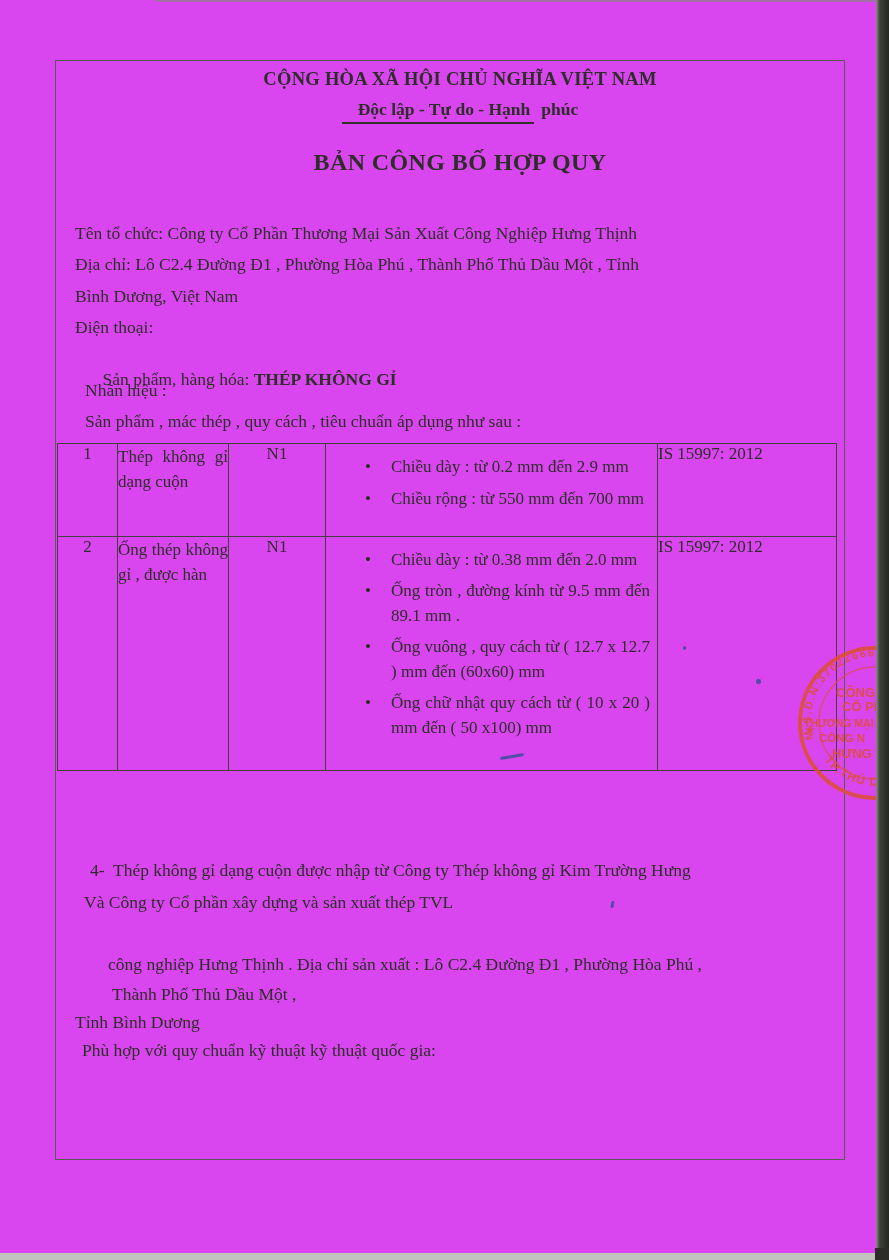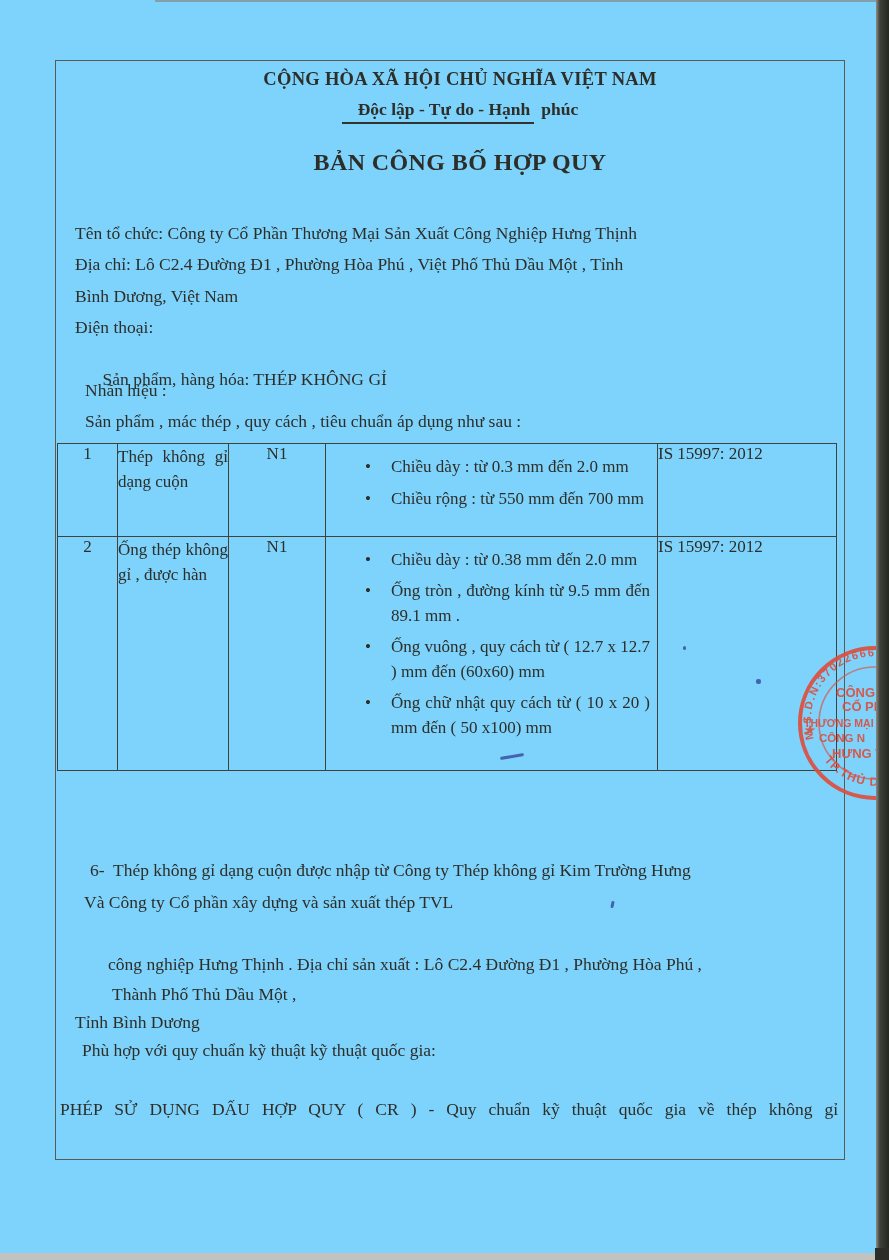--- a/index.html
+++ b/index.html
@@ -1,31 +1,31 @@
 <!DOCTYPE html>
 <html><head>
 <meta charset="utf-8">
 <style>
   html,body{margin:0;padding:0;}
   .page{
     position:relative;
     width:889px;height:1260px;
-    background:#7dd3fc;
+    background:#d946ef;
     overflow:hidden;
     font-family:"Liberation Serif", serif;
     color:#2e2e29;
   }
   .frame{
     position:absolute;left:55px;top:60px;
     width:788px;height:1098px;
     border:1.5px solid #5a5a54;
   }
   .line{position:absolute;font-size:17.5px;white-space:pre;}
   .center{left:65px;width:790px;text-align:center;white-space:normal;}
-  .b{font-weight:normal;}
+  .b{font-weight:bold;}
   .nat{top:69px;font-size:18.5px;font-weight:bold;letter-spacing:.3px;}
   .motto{top:99px;font-size:17.5px;font-weight:bold;}
   .motto-u{display:inline-block;border-bottom:2px solid #33332e;padding:0 4px 2px 16px;}
   .motto-t{display:inline-block;padding-left:7px;}
   .title{top:149px;font-size:24px;font-weight:bold;letter-spacing:.4px;}
   .docnum{top:191px;font-size:17.5px;}
   .jl{white-space:normal;text-align:justify;text-align-last:justify;}
   
   table.spec{
     position:absolute;left:57px;top:443px;
@@ -85,21 +85,21 @@
 
   <div class="frame"></div>
 
   <div class="line center nat">CỘNG HÒA XÃ HỘI CHỦ NGHĨA VIỆT NAM</div>
   <div class="line center motto">
     <span class="motto-u">Độc lập - Tự do - Hạnh</span><span class="motto-t">phúc</span>
   </div>
   <div class="line center title">BẢN CÔNG BỐ HỢP QUY</div>
 
   <div class="line" style="left:75px;top:223px">Tên tổ chức: Công ty Cổ Phần Thương Mại Sản Xuất Công Nghiệp Hưng Thịnh</div>
-  <div class="line" style="left:75px;top:254px">Địa chỉ: Lô C2.4 Đường Đ1 , Phường Hòa Phú , Việt Phố Thủ Dầu Một , Tỉnh</div>
+  <div class="line" style="left:75px;top:254px">Địa chỉ: Lô C2.4 Đường Đ1 , Phường Hòa Phú , Thành Phố Thủ Dầu Một , Tỉnh</div>
   <div class="line" style="left:75px;top:286px">Bình Dương, Việt Nam</div>
   <div class="line" style="left:75px;top:317px">Điện thoại:</div>
   <div class="line" style="left:85px;top:348px">
     <span>Sản phẩm, hàng hóa: </span><span class="b">THÉP KHÔNG GỈ</span>
   </div>
   <div class="line" style="left:85px;top:380px">Nhãn hiệu :</div>
   <div class="line" style="left:85px;top:411px">Sản phẩm , mác thép , quy cách , tiêu chuẩn áp dụng như sau :</div>
 
   <table class="spec">
     <colgroup>
@@ -111,21 +111,21 @@
     </colgroup>
     <tbody>
     <tr class="r1">
       <td class="cstt">1</td>
       <td class="cname">Thép không gỉ dạng cuộn</td>
       <td class="cgrade">N1</td>
       <td>
         <div class="bullets">
           <div class="bullet-item">
                 <span class="bullet-dot">•</span>
-                <span class="bullet-text">Chiều dày : từ 0.3 mm đến 2.0 mm</span>
+                <span class="bullet-text">Chiều dày : từ 0.2 mm đến 2.9 mm</span>
               </div>
           <div class="bullet-item">
                 <span class="bullet-dot">•</span>
                 <span class="bullet-text">Chiều rộng : từ 550 mm đến 700 mm</span>
               </div>
         </div>
       </td>
       <td class="cstd">IS 15997: 2012</td>
     </tr>
     <tr class="r2">
@@ -150,27 +150,26 @@
                 <span class="bullet-dot">•</span>
                 <span class="bullet-text">Ống chữ nhật quy cách từ ( 10 x 20 ) mm đến ( 50 x100) mm</span>
               </div>
         </div>
       </td>
       <td class="cstd">IS 15997: 2012</td>
     </tr>
   </tbody>
     </table>
 
-  <div class="line" style="left:90px;top:860px">6-  Thép không gỉ dạng cuộn được nhập từ Công ty Thép không gỉ Kim Trường Hưng</div>
+  <div class="line" style="left:90px;top:860px">4-  Thép không gỉ dạng cuộn được nhập từ Công ty Thép không gỉ Kim Trường Hưng</div>
   <div class="line" style="left:84px;top:892px">Và Công ty Cổ phần xây dựng và sản xuất thép TVL</div>
   <div class="line" style="left:108px;top:954px">công nghiệp Hưng Thịnh . Địa chỉ sản xuất : Lô C2.4 Đường Đ1 , Phường Hòa Phú ,</div>
   <div class="line" style="left:112px;top:984px">Thành Phố Thủ Dầu Một ,</div>
   <div class="line" style="left:75px;top:1012px">Tỉnh Bình Dương</div>
   <div class="line" style="left:82px;top:1040px">Phù hợp với quy chuẩn kỹ thuật kỹ thuật quốc gia:</div>
-  <div class="line jl f9">PHÉP SỬ DỤNG DẤU HỢP QUY ( CR ) -  Quy chuẩn kỹ thuật quốc gia về thép không gỉ</div>
 
   <svg class="stamp" width="180" height="180" viewBox="0 0 180 180">
     <circle cx="86" cy="86" r="75" fill="none" stroke="#dd4f3e" stroke-width="4"></circle>
     <circle cx="86" cy="86" r="56" fill="none" stroke="#dd4f3e" stroke-width="1.6" opacity="0.7"></circle>
     <defs>
       <path id="arcTop" d="M 26.8 107.5 A 64 64 0 1 1 145.2 107.5" fill="none"></path>
       <path id="arcBot" d="M 24 96.9 A 63 63 0 0 0 148 96.9" fill="none"></path>
     </defs>
     <text font-size="11" fill="#dd4f3e" letter-spacing="1.6">
       <textPath href="#arcTop" startOffset="6">M.S.D.N:37022666</textPath>

